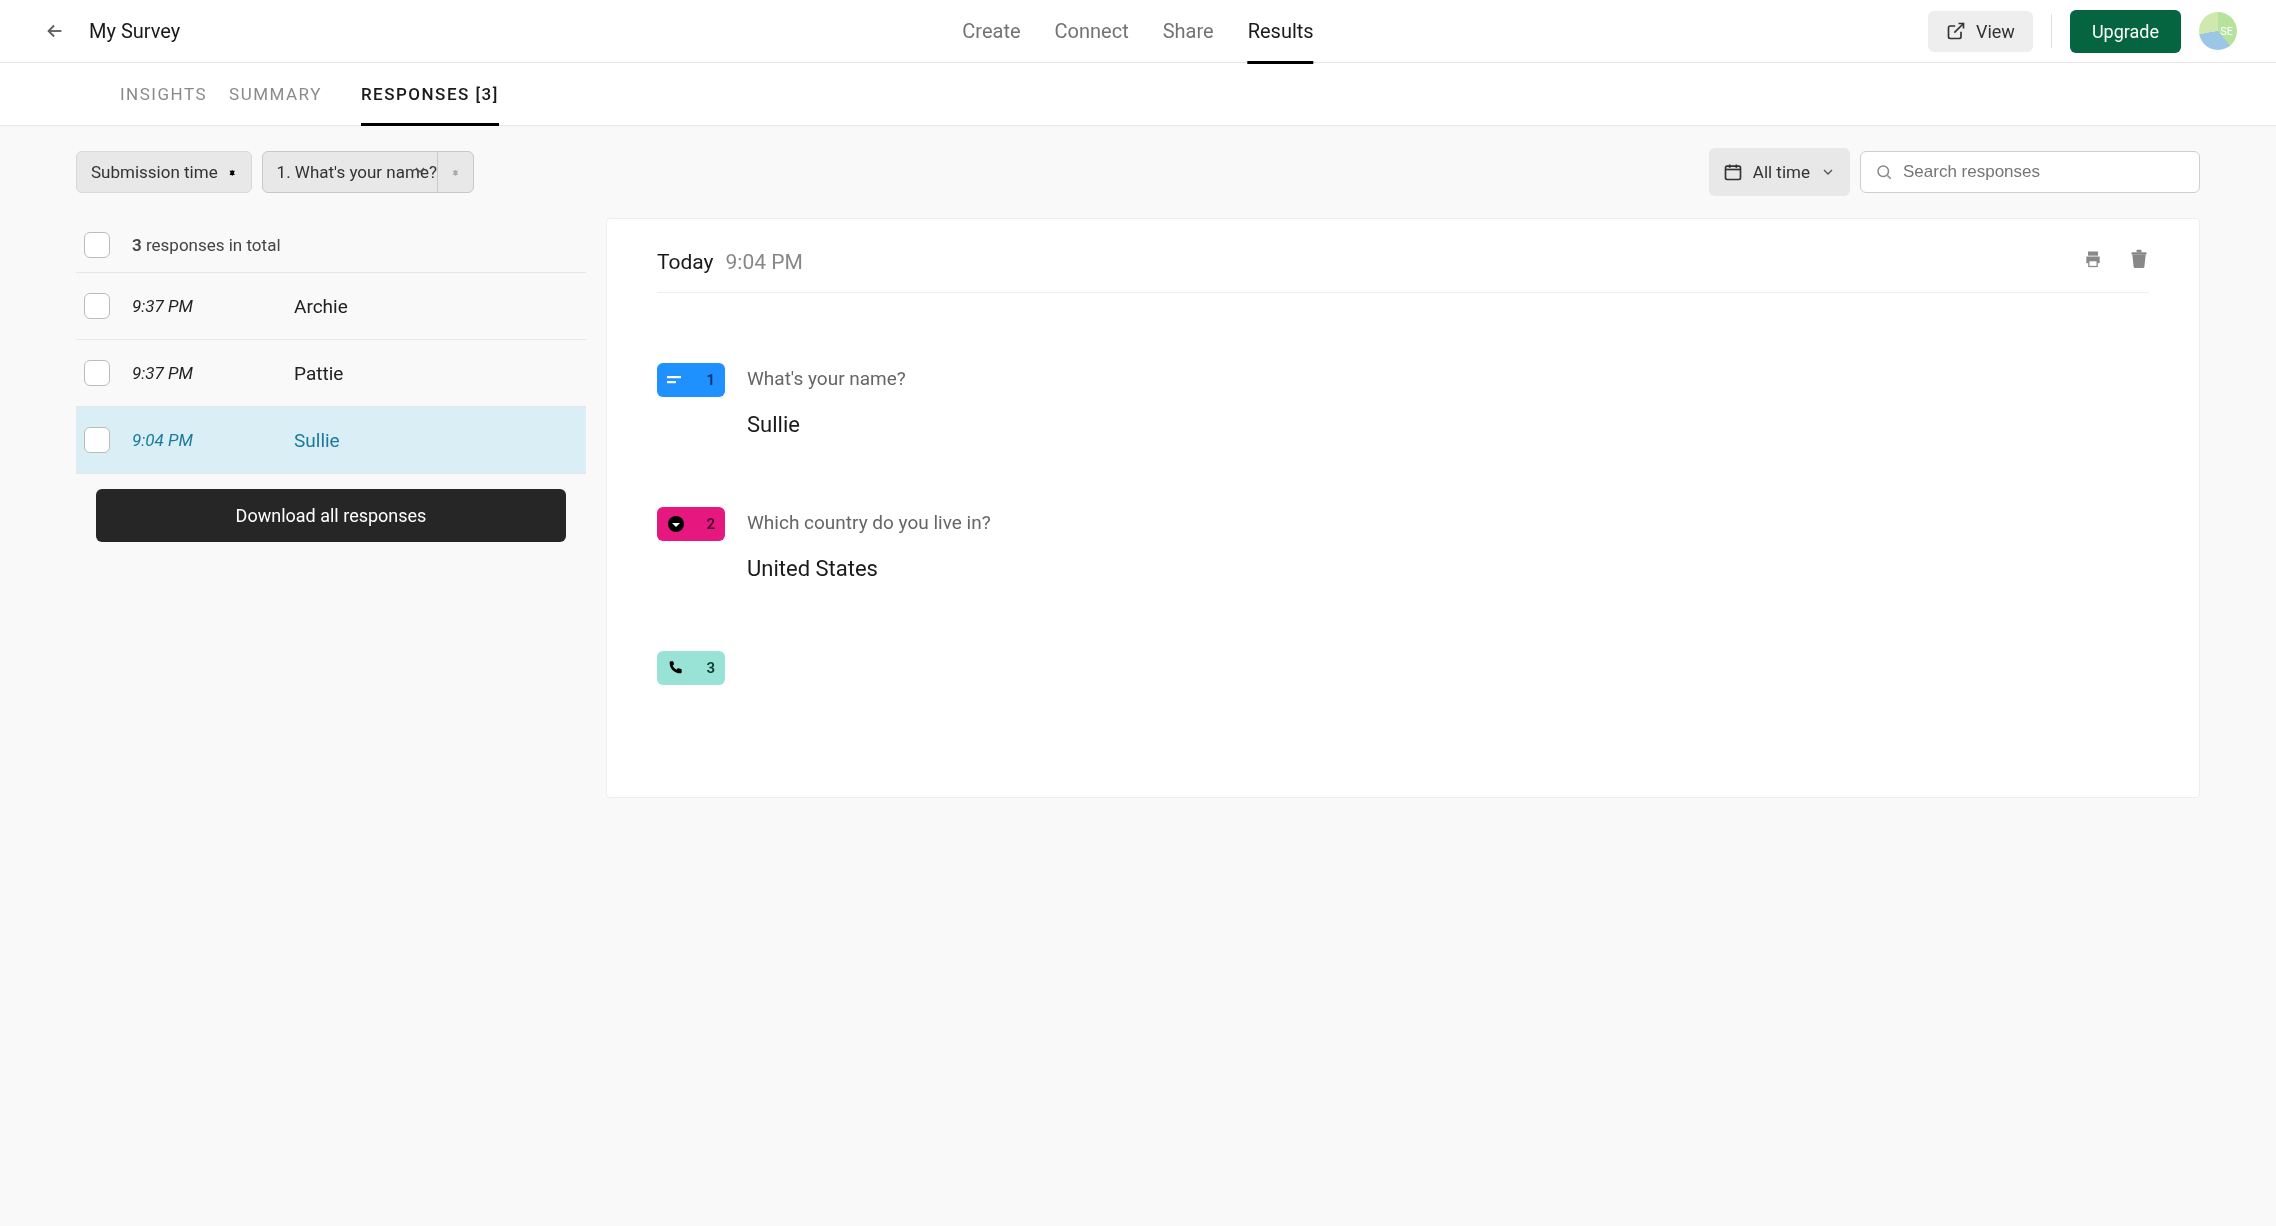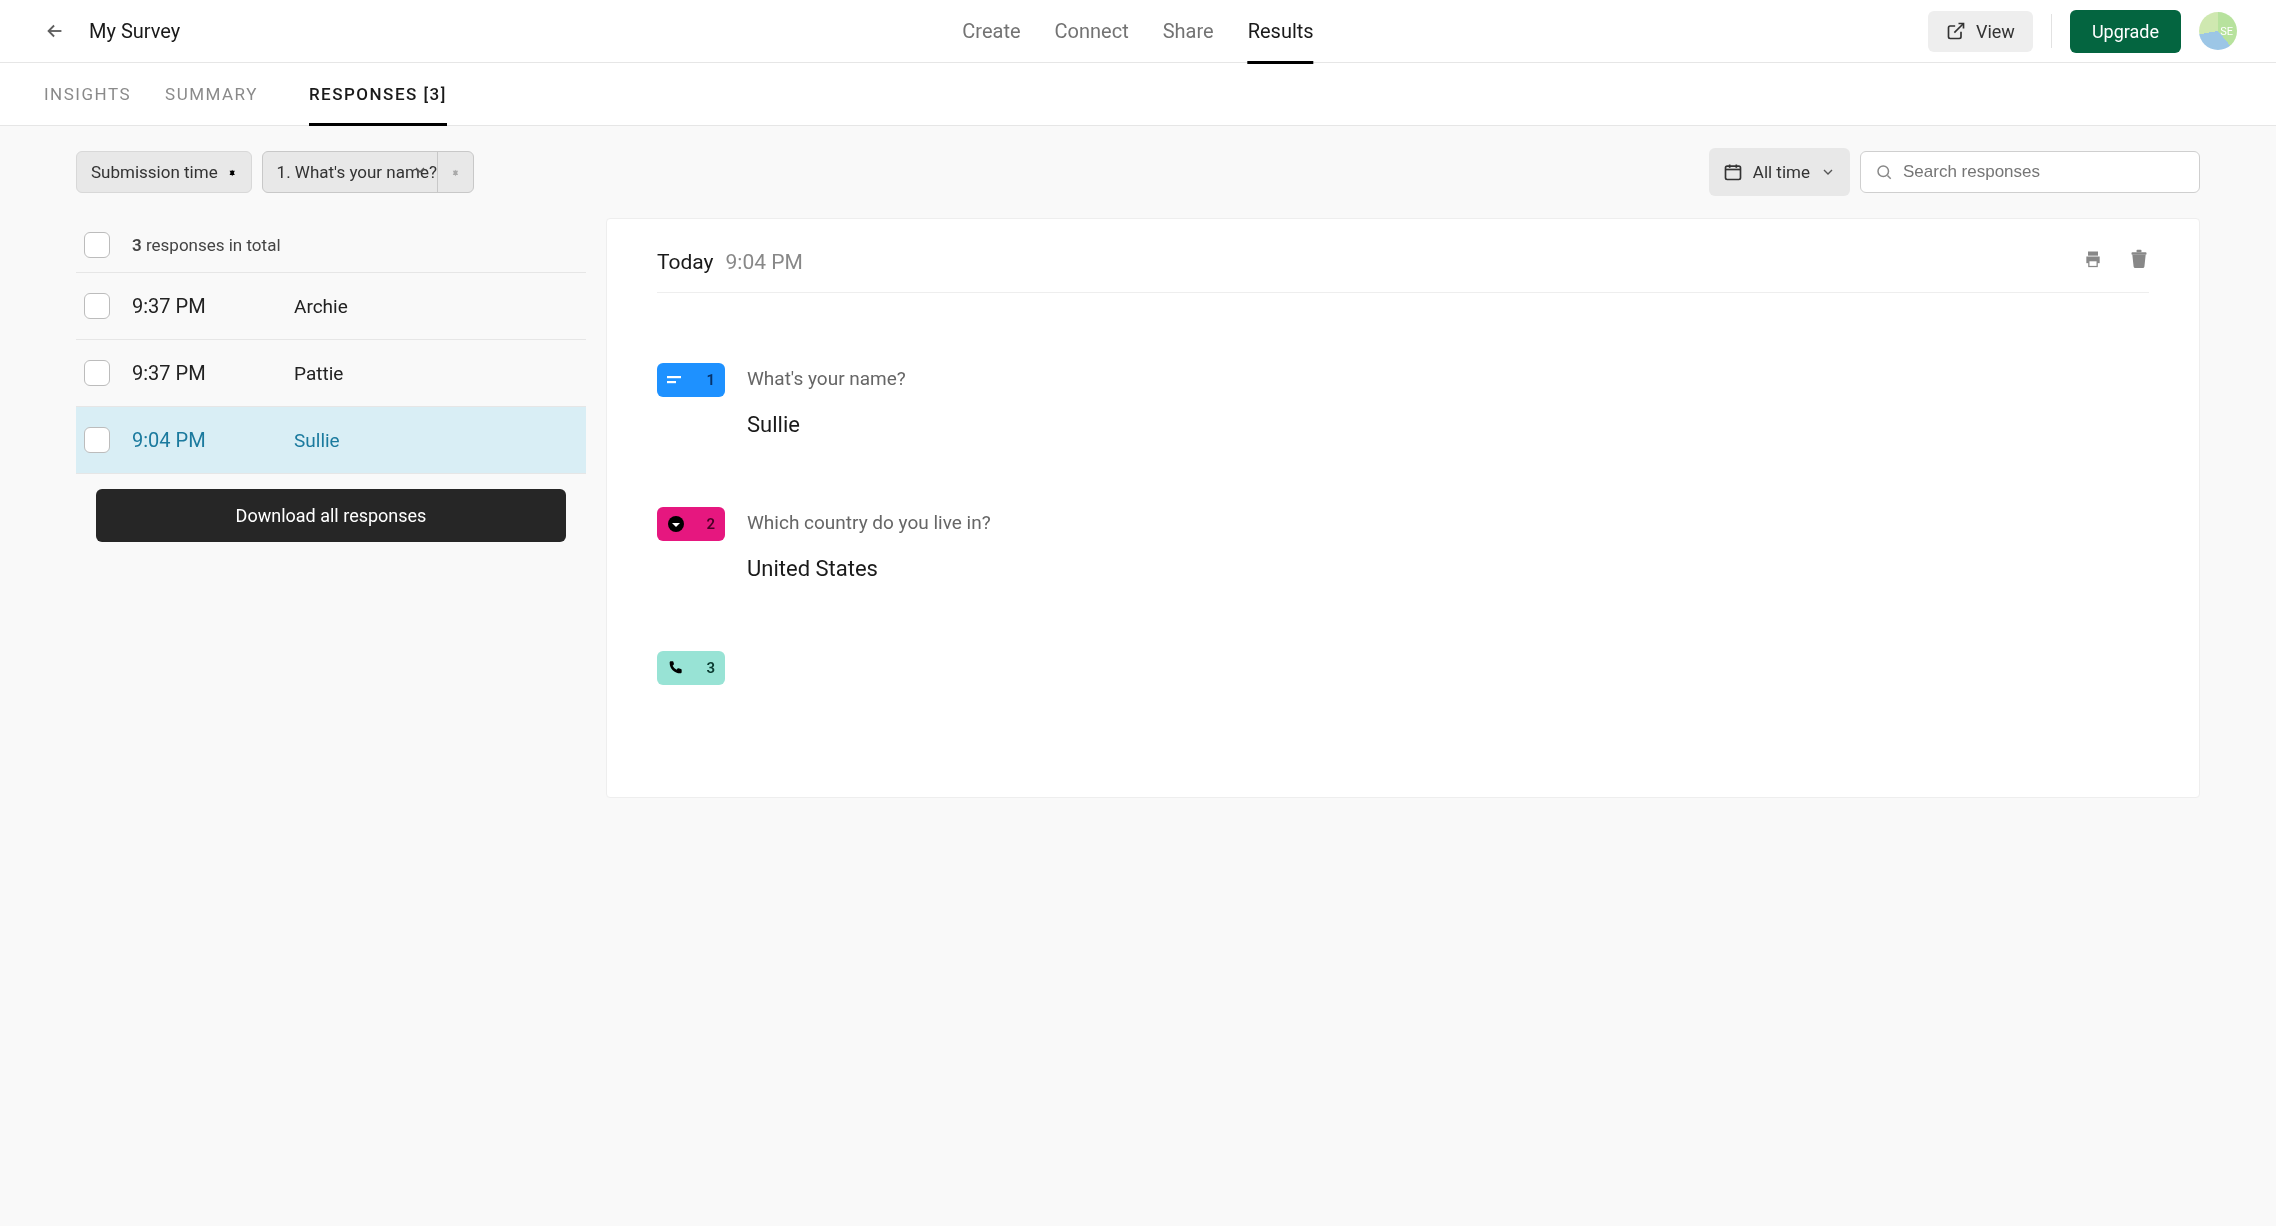--- a/index.html
+++ b/index.html
@@ -86,22 +86,22 @@
   }
   .avatar span { position:absolute; right:4px; top:50%; transform:translateY(-50%); font-size:11px; }
 
   
   .sub-tabs-wrap {
     border-bottom: 1px solid #e6e6e6;
     background:#fff;
   }
   .sub-tabs {
     display: flex;
-    gap: 34px;
-    padding: 0 44px;
+    gap: 22px;
+    padding: 0 120px;
     height: 62px;
     align-items: flex-start;
   }
   .sub-tab {
     font-size: 17px;
     letter-spacing: 1.5px;
     color: #8a8a8a;
     cursor: pointer;
     height: 62px;
     display:flex; align-items:center;
@@ -223,22 +223,23 @@
     padding:20px 8px;
     border-bottom:1px solid #e6e6e6;
     gap:22px;
     cursor:pointer;
   }
   .response-row.selected {
     background:#d9eef5;
   }
   .response-row .time {
     width:140px;
-    font-size:20px;
+    font-size:17px;
     color:#222;
+    font-style:italic;
   }
   .response-row .name {
     font-size:19px;
     color:#222;
   }
   .response-row.selected .time,
   .response-row.selected .name {
     color:#1b7a9e;
   }
   .download-btn {

